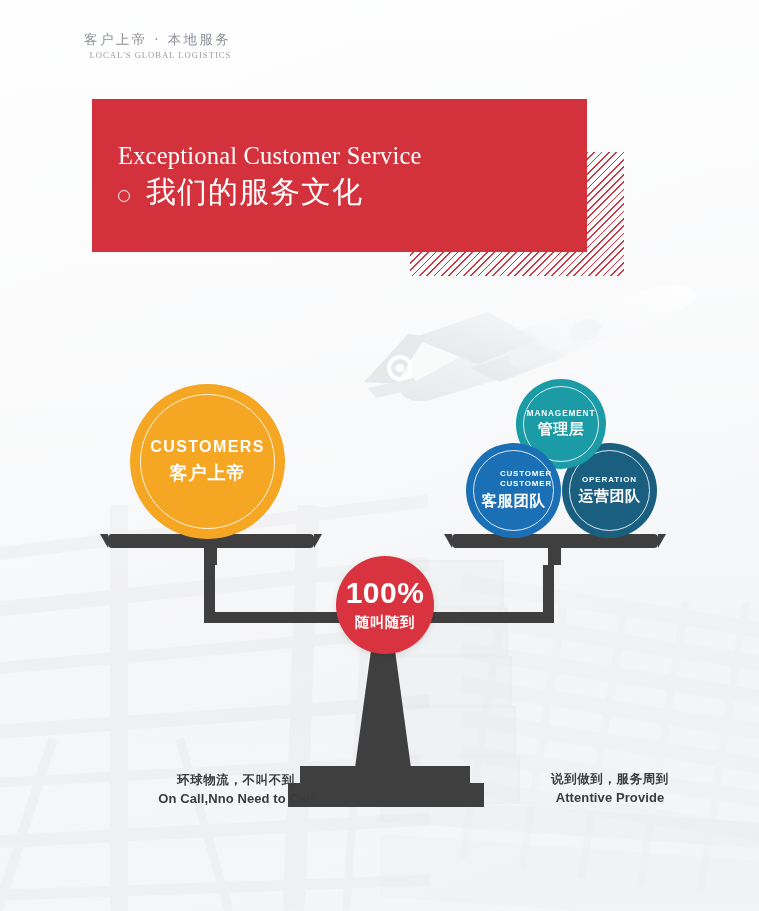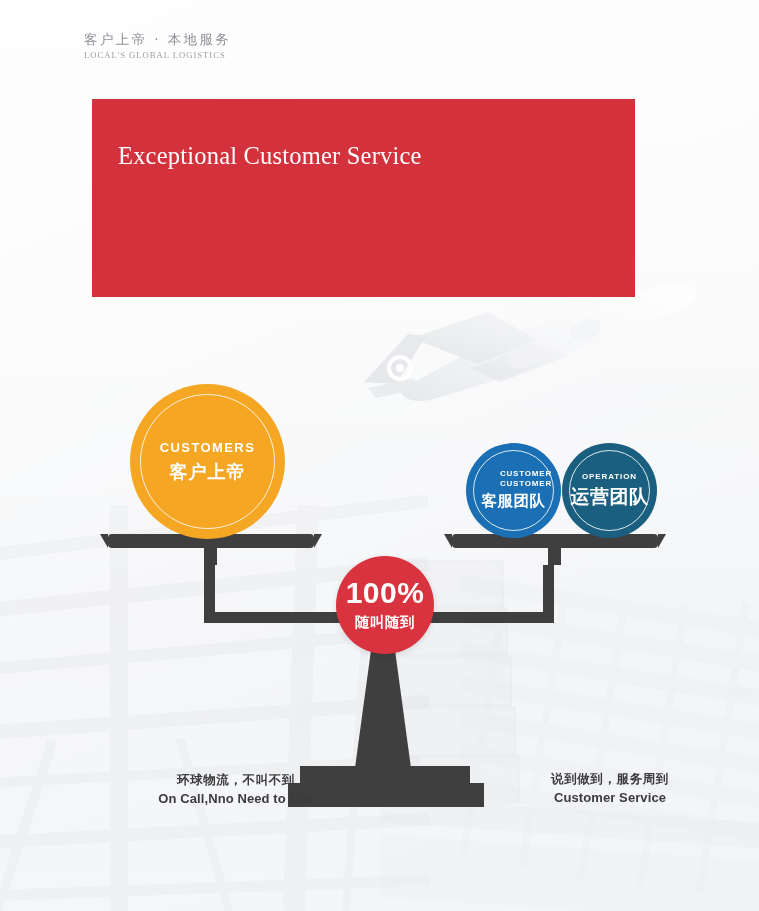--- a/index.html
+++ b/index.html
@@ -32,32 +32,32 @@
 
   
   .veil{left:0;top:0;width:759px;height:911px;
         background:linear-gradient(180deg,rgba(255,255,255,.82) 0%,rgba(255,255,255,.55) 45%,rgba(255,255,255,.42) 70%,rgba(255,255,255,.50) 100%);}
 
   
   .logo{position:absolute;left:84px;top:30px;}
   .logo .cn{font-size:13.5px;color:#8d9096;letter-spacing:2.4px;line-height:1.35;
             font-family:"DejaVu Sans",sans-serif;}
   .logo .en{font-size:8.6px;color:#9a9da3;letter-spacing:1.0px;margin-top:2px;
-            font-family:"Liberation Serif",serif;}
+            font-family:"Liberation Serif",serif;text-align:right;}
 
   
   .hatch{position:absolute;left:410px;top:152px;width:214px;height:124px;
     background:repeating-linear-gradient(135deg,
       #cf3240 0px,#cf3240 1.2px,
       rgba(255,255,255,0) 1.2px,rgba(255,255,255,0) 5.2px);
   }
 
   
-  .banner{position:absolute;left:92px;top:99px;width:495px;height:198px;
-          background:#d3313c;padding-left:48px;}
+  .banner{position:absolute;left:92px;top:99px;width:495px;height:153px;
+          background:#d3313c;}
   .banner .en{position:absolute;left:26px;top:43px;
               font-family:"Liberation Serif",serif;
               font-size:24.5px;color:#fff;letter-spacing:.2px;}
   .banner .cnrow{position:absolute;left:26px;top:73px;display:flex;align-items:center;}
   .banner .bullet{width:12px;height:12px;border:1.6px solid #fff;border-radius:50%;
                   box-sizing:border-box;margin-right:16px;margin-top:6px;}
   .banner .cn{font-family:"DejaVu Sans",sans-serif;font-size:30px;color:#fff;
               letter-spacing:1px;font-weight:400;}
   .pan{position:absolute;height:14px;background:#403f40;border-radius:4px;}
   .pan-l{left:108px;top:534px;width:206px;}
@@ -88,37 +88,37 @@
   .circ{position:absolute;border-radius:50%;display:flex;flex-direction:column;
         align-items:center;justify-content:center;color:#fff;text-align:center;}
   .circ .ring{position:absolute;border-radius:50%;border:1.8px solid rgba(255,255,255,.85);}
   .circ .en{font-size:11px;letter-spacing:1.6px;font-weight:600;
             font-family:"Liberation Sans",sans-serif;position:relative;z-index:2;}
   .circ .en.two{line-height:1.25;margin-left:25px;}
   .circ .cn{font-family:"DejaVu Sans",sans-serif;font-weight:700;position:relative;z-index:2;}
 
   .c-cust{left:130px;top:384px;width:155px;height:155px;background:#f5a623;}
   .c-cust .ring{left:10px;top:10px;right:10px;bottom:10px;}
-  .c-cust .en{font-size:13px;letter-spacing:1.4px;}
+  .c-cust .en{font-size:16px;letter-spacing:1.4px;}
   .c-cust .cn{font-size:18px;margin-top:5px;letter-spacing:1px;}
 
   .c-mgmt{left:516px;top:379px;width:90px;height:90px;background:#1a9ba5;z-index:4;}
   .c-mgmt .ring{left:7px;top:7px;right:7px;bottom:7px;}
   .c-mgmt .en{font-size:8.2px;letter-spacing:.9px;}
   .c-mgmt .cn{font-size:15px;margin-top:2px;letter-spacing:.5px;}
 
   .c-cs{left:466px;top:443px;width:95px;height:95px;background:#1a6fb5;z-index:5;}
   .c-cs .ring{left:7px;top:7px;right:7px;bottom:7px;}
   .c-cs .en{font-size:8px;letter-spacing:.8px;}
   .c-cs .cn{font-size:15.5px;margin-top:2px;letter-spacing:.5px;}
 
   .c-op{left:562px;top:443px;width:95px;height:95px;background:#1a5f80;z-index:3;}
   .c-op .ring{left:7px;top:7px;right:7px;bottom:7px;}
   .c-op .en{font-size:8px;letter-spacing:.9px;}
-  .c-op .cn{font-size:19px;margin-top:3px;letter-spacing:.5px;}
+  .c-op .cn{font-size:15px;margin-top:3px;letter-spacing:.5px;}
 
   .c-pct{left:336px;top:556px;width:98px;height:98px;background:#d8333f;z-index:9;
          box-shadow:0 2px 6px rgba(0,0,0,.10);}
   .c-pct .num{font-size:30px;font-weight:700;letter-spacing:.5px;line-height:1;
               font-family:"Liberation Sans",sans-serif;}
   .c-pct .cn{font-size:14.5px;margin-top:5px;letter-spacing:.5px;}
 
   
   .cap{position:absolute;color:#3b3b3d;text-align:center;line-height:1.45;}
   .cap .cn{font-family:"DejaVu Sans",sans-serif;font-size:12.5px;font-weight:700;letter-spacing:.6px;}
@@ -198,20 +198,24 @@
 
   <div class="logo">
     <div class="cn">客户上帝 · 本地服务</div>
     <div class="en">LOCAL'S GLOBAL LOGISTICS</div>
   </div>
 
   <div class="hatch"></div>
 
   <div class="banner">
     <div class="en">Exceptional Customer Service</div>
+    <div class="cnrow">
+      <span class="bullet"></span>
+      <span class="cn">我们的服务文化</span>
+    </div>
   </div>
 
   <div>
     <div class="taper taper-ll"></div>
     <div class="pan pan-l"></div>
     <div class="taper taper-lr"></div>
     <div class="stem stem-l"></div>
     <div class="post-l"></div>
 
     <div class="taper taper-rl"></div>
@@ -227,20 +231,25 @@
     <div class="base1"></div>
     <div class="base2"></div>
   </div>
 
   <div class="circ c-cust">
     <span class="ring"></span>
     <span class="en">CUSTOMERS</span>
     <span class="cn">客户上帝</span>
   </div>
 
+  <div class="circ c-mgmt">
+    <span class="ring"></span>
+    <span class="en">MANAGEMENT</span>
+    <span class="cn">管理层</span>
+  </div>
 
   <div class="circ c-cs">
     <span class="ring"></span>
     <span class="en two">CUSTOMER</span>
     <span class="en two">CUSTOMER</span>
     <span class="cn">客服团队</span>
   </div>
 
   <div class="circ c-op">
     <span class="ring"></span>
@@ -253,16 +262,16 @@
     <span class="cn">随叫随到</span>
   </div>
 
   <div class="cap cap-l">
     <div class="cn">环球物流，不叫不到</div>
     <div class="en">On Call,Nno Need to Call</div>
   </div>
 
   <div class="cap cap-r">
     <div class="cn">说到做到，服务周到</div>
-    <div class="en">Customer Service</div>
+    <div class="en">Attentive Provide</div>
   </div>
 
 </div>
 
 </body></html>

